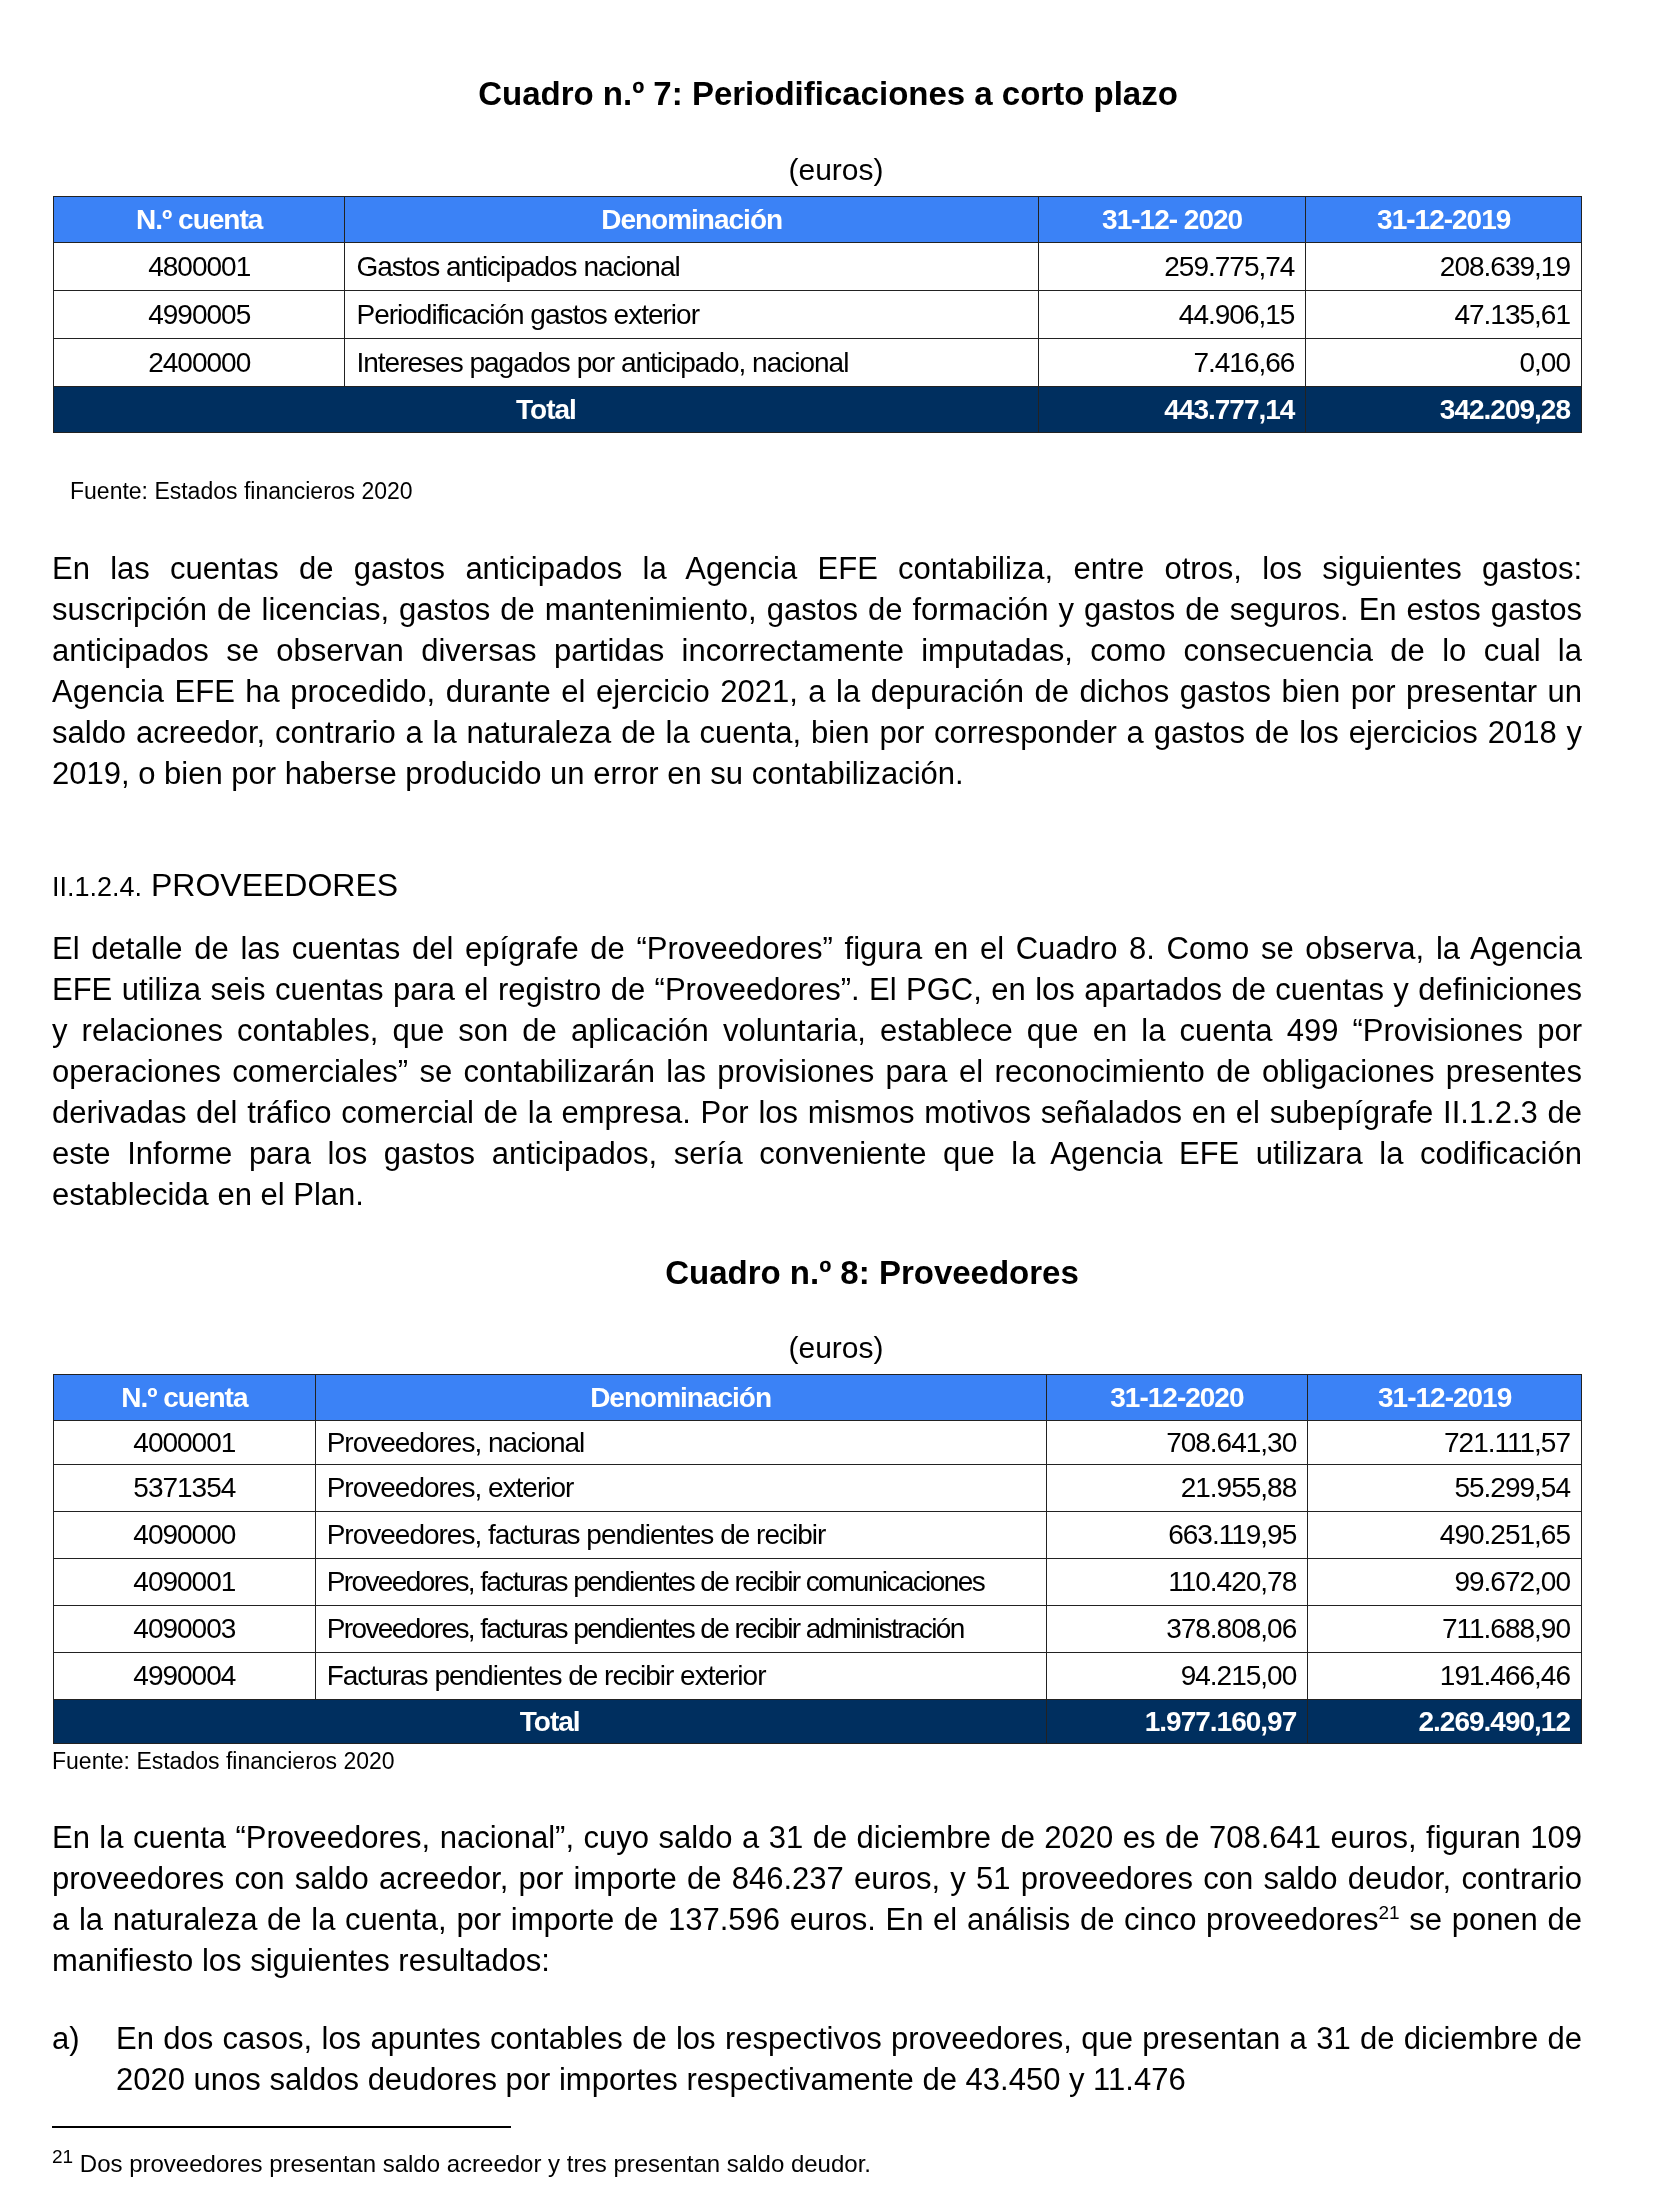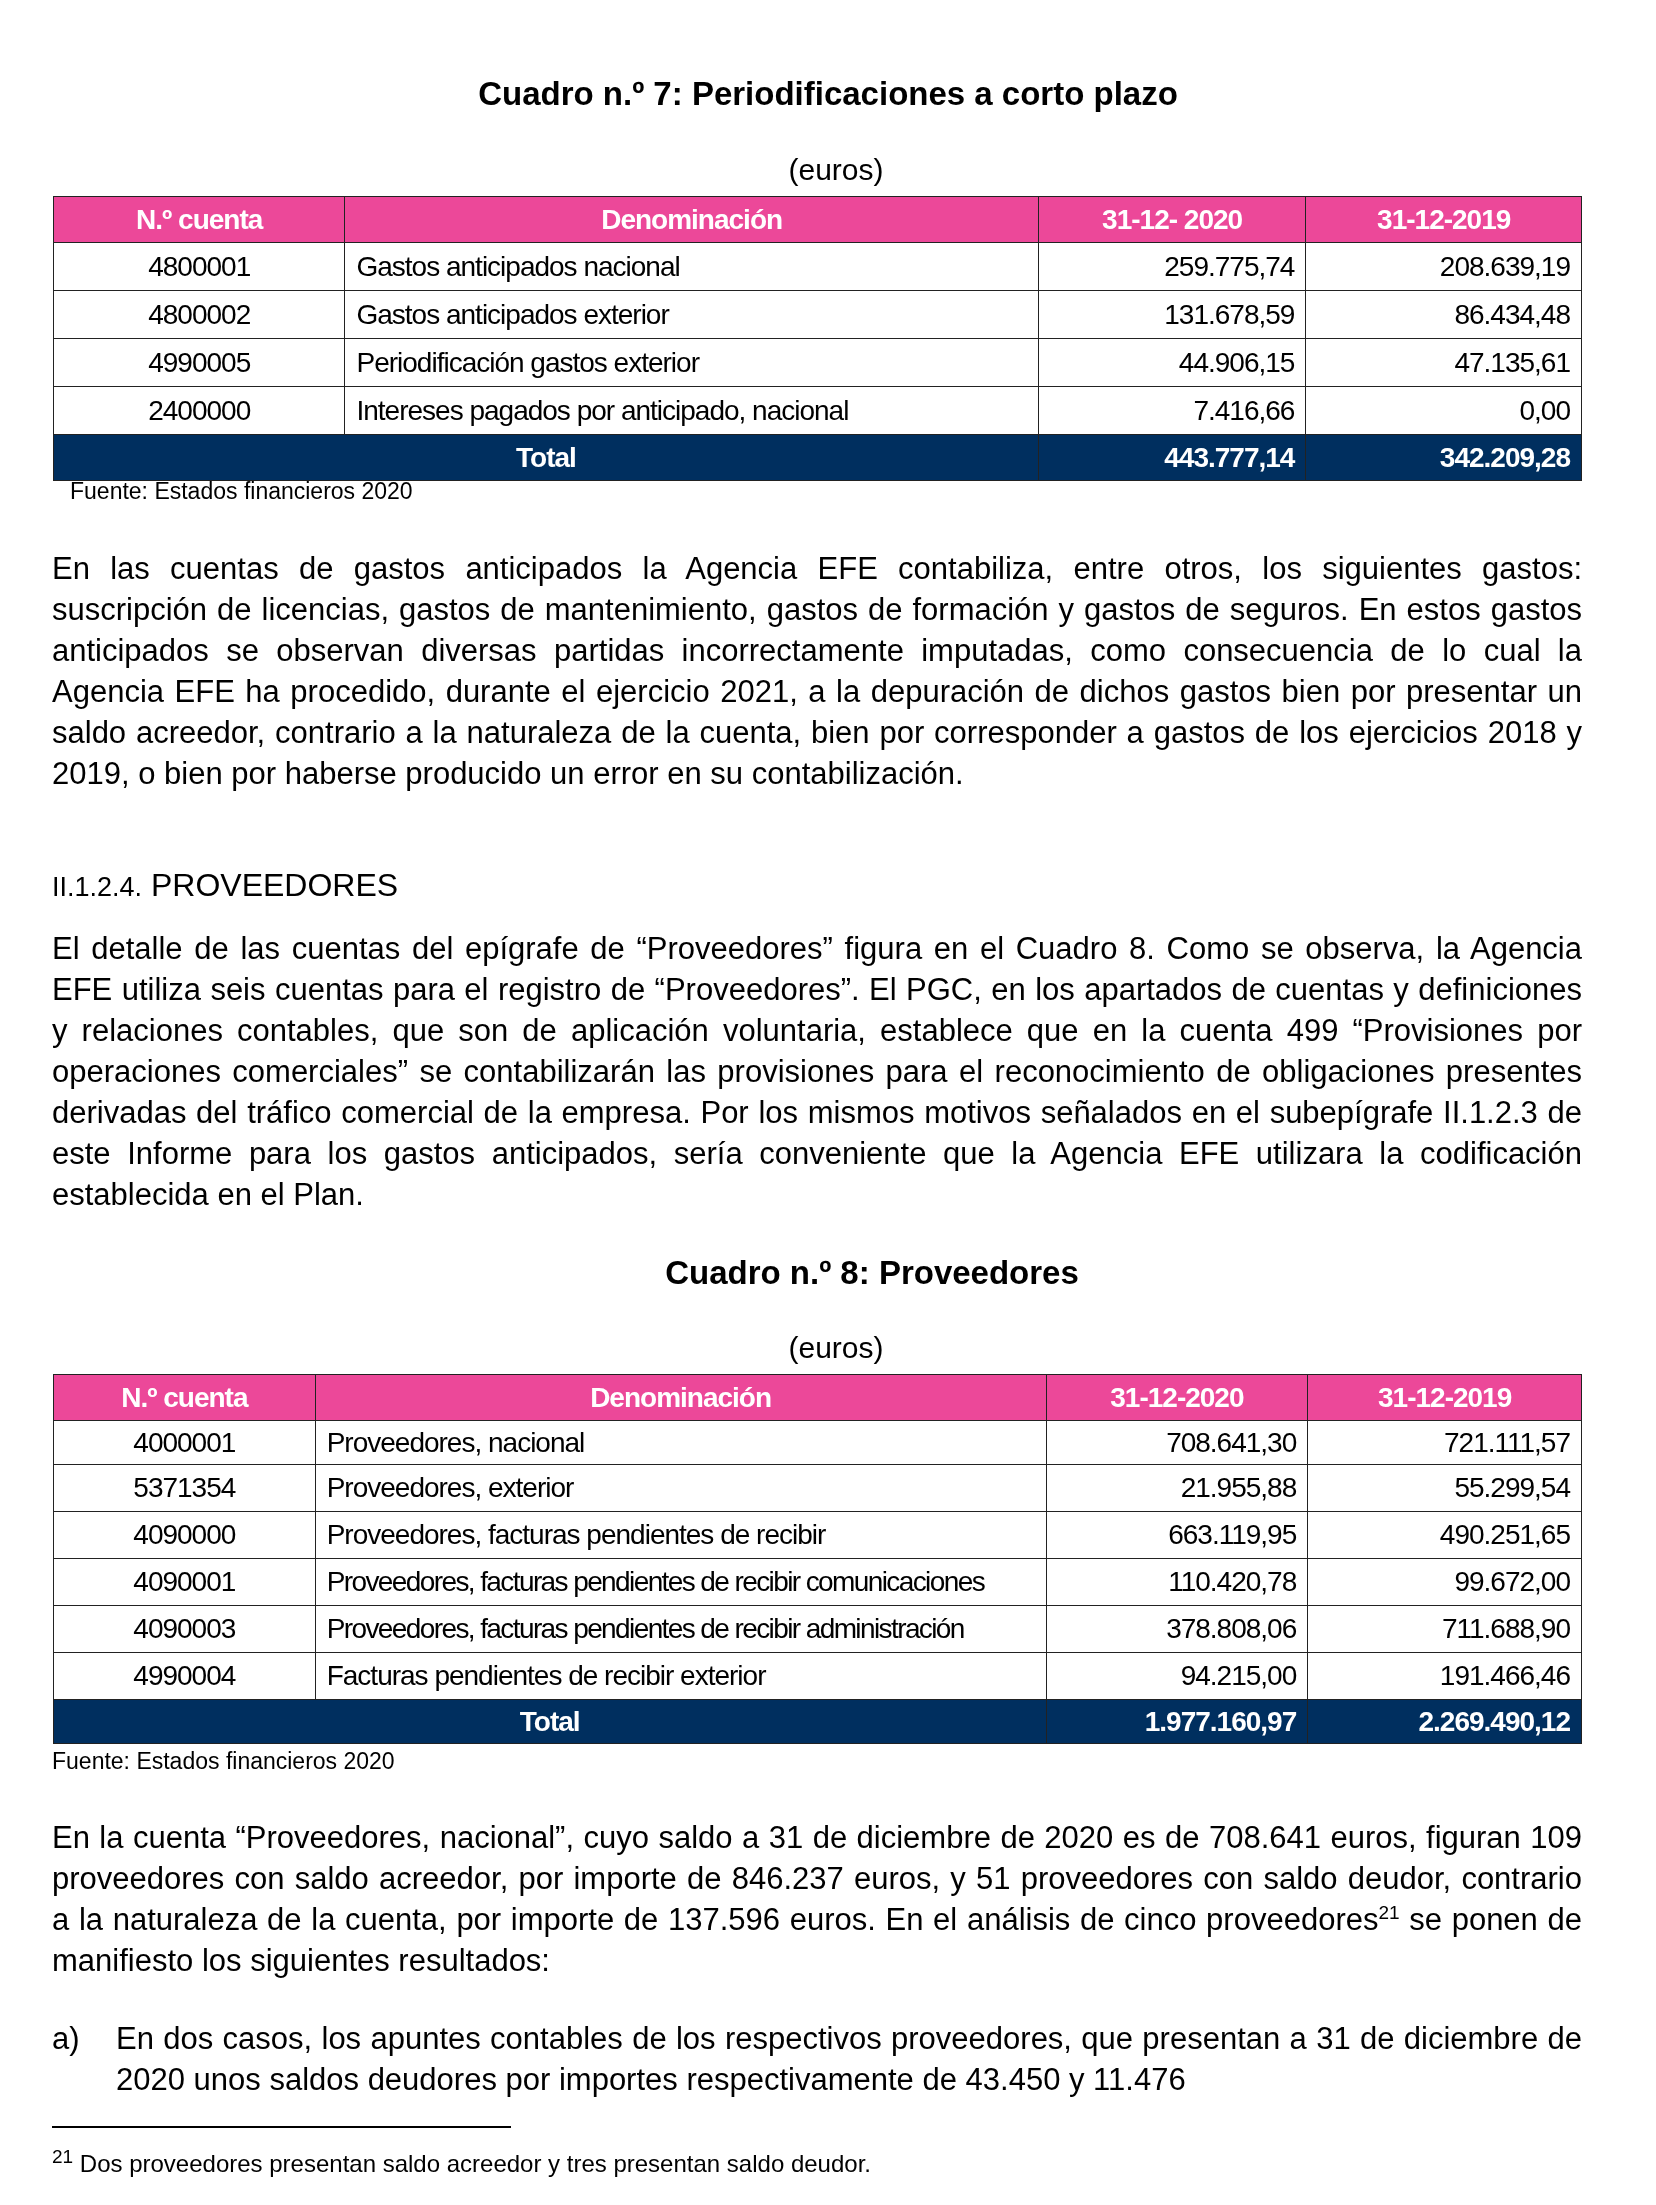--- a/index.html
+++ b/index.html
@@ -5,21 +5,21 @@
   html, body { margin:0; padding:0; background:#ffffff; }
   body { width:1656px; height:2205px; position:relative; overflow:hidden;
          font-family:"Liberation Sans", sans-serif; color:#000; }
   .abs { position:absolute; }
   .title { left:0; width:1656px; text-align:center; font-weight:bold; font-size:33px; }
   .euros { left:8px; width:1656px; text-align:center; font-size:30px; }
   table.fin { position:absolute; left:53px; width:1529px; border-collapse:collapse;
               font-family:"Liberation Sans", sans-serif; }
   table.fin td, table.fin th { border:1.6px solid #222; padding:0 11px; font-size:28px;
               letter-spacing:-1px; white-space:nowrap; overflow:hidden; }
-  table.fin thead th { background:#ec4899; color:#fff; font-weight:bold; text-align:center; }
+  table.fin thead th { background:#3b82f6; color:#fff; font-weight:bold; text-align:center; }
   table.fin tr.total td { background:#002f5f; color:#fff; font-weight:bold; }
   table.fin td.acct { text-align:center; }
   table.fin td.name { text-align:left; }
   table.fin td.num { text-align:right; }
   table.fin td.totlbl { text-align:center; }
   .source { font-size:23px; }
   .para { left:52px; width:1530px; font-size:31px; line-height:41px; text-align:justify; }
   .heading { left:52px; font-size:32px; }
   .heading .small { font-size:27px; }
   sup { font-size:19px; line-height:0; vertical-align:super; }
@@ -49,26 +49,20 @@
       <th>31-12- 2020</th>
       <th>31-12-2019</th>
     </tr>
   </thead>
   <tbody>
     <tr style="height:48px;">
       <td class="acct">4800001</td>
       <td class="name">Gastos anticipados nacional</td>
       <td class="num">259.775,74</td>
       <td class="num">208.639,19</td>
-    </tr>
-    <tr style="height:48px;">
-      <td class="acct">4800002</td>
-      <td class="name">Gastos anticipados exterior</td>
-      <td class="num">131.678,59</td>
-      <td class="num">86.434,48</td>
     </tr>
     <tr style="height:48px;">
       <td class="acct">4990005</td>
       <td class="name">Periodificación gastos exterior</td>
       <td class="num">44.906,15</td>
       <td class="num">47.135,61</td>
     </tr>
     <tr style="height:48px;">
       <td class="acct">2400000</td>
       <td class="name">Intereses pagados por anticipado, nacional</td>

